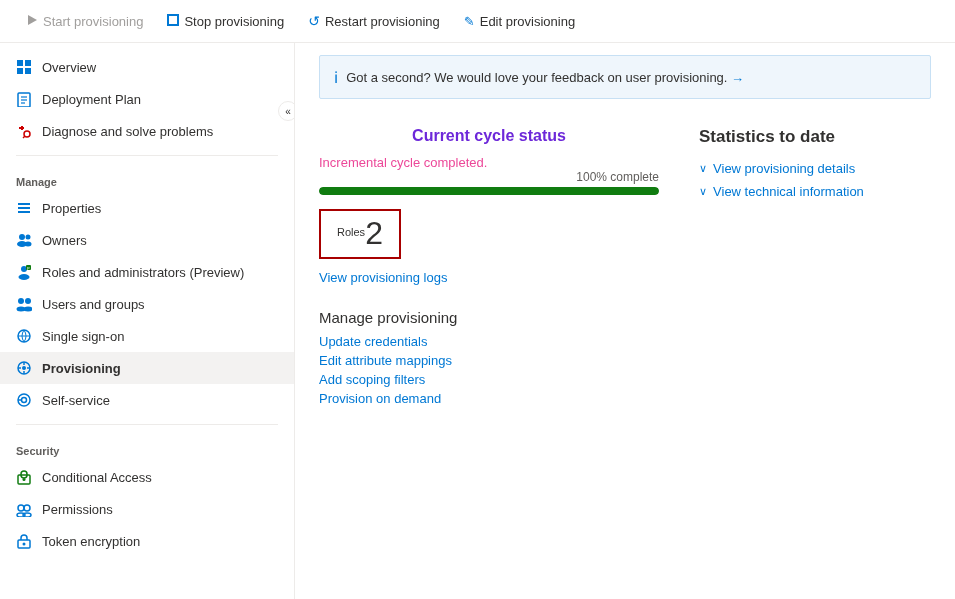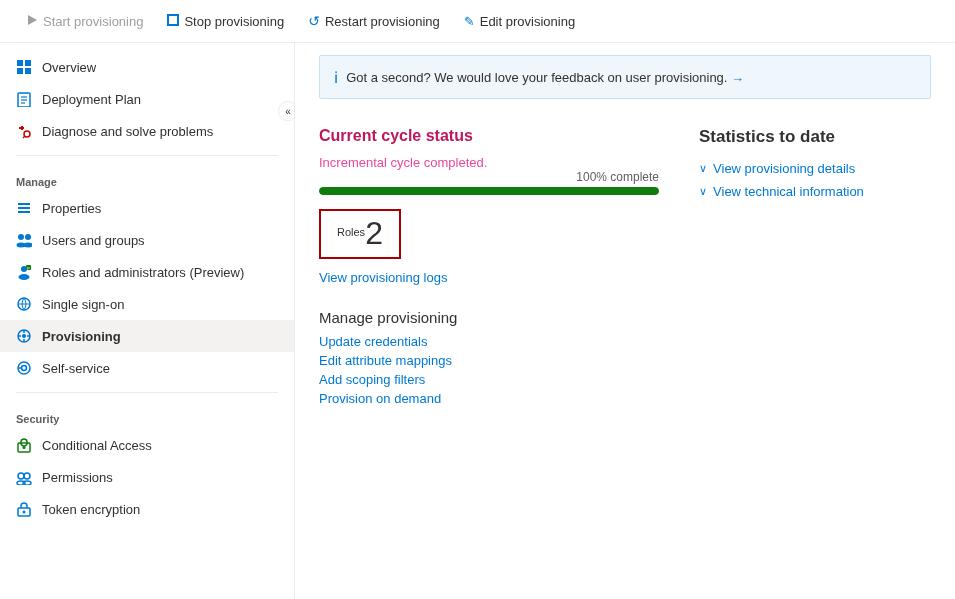--- a/index.html
+++ b/index.html
@@ -130,23 +130,24 @@
       gap: 40px;
       margin-top: 8px;
     }
 
     .left-col { flex: 1; }
     .right-col { flex: 1; }
 
     .section-title {
       font-size: 16px;
       font-weight: 600;
-      color: #be185d;
+      color: #6d28d9;
       margin-bottom: 10px;
       margin-top: 16px;
+      text-align: center;
     }
 
     .cycle-status-text {
       font-size: 13px;
       color: #ec4899;
       margin-bottom: 0;
     }
 
     .progress-label {
       text-align: right;
@@ -316,38 +317,49 @@
             <line x1="2" y1="4" x2="14" y2="4" stroke="#0078d4" stroke-width="2"></line>
             <line x1="2" y1="8" x2="14" y2="8" stroke="#0078d4" stroke-width="2"></line>
             <line x1="2" y1="12" x2="14" y2="12" stroke="#0078d4" stroke-width="2"></line>
           </svg>
       </span>
       <span>Properties</span>
     </div>
     <div class="sidebar-item">
       <span class="sidebar-icon">
         <svg width="16" height="16" viewBox="0 0 16 16">
+            <circle cx="6" cy="5" r="3" fill="#0078d4"></circle>
+            <ellipse cx="6" cy="12" rx="5" ry="3" fill="#0078d4"></ellipse>
+            <circle cx="12" cy="5" r="2.5" fill="#0078d4"></circle>
+            <ellipse cx="12" cy="12" rx="3.5" ry="2.5" fill="#0078d4"></ellipse>
+          </svg>
+      </span>
+      <span>Owners</span>
+    </div>
+    <div class="sidebar-item">
+      <span class="sidebar-icon">
+        <svg width="16" height="16" viewBox="0 0 16 16">
+            <circle cx="8" cy="5" r="3" fill="#0078d4"></circle>
+            <ellipse cx="8" cy="13" rx="5.5" ry="3" fill="#0078d4"></ellipse>
+            <rect x="10" y="1" width="5" height="5" rx="1" fill="#107c10"></rect>
+            <text x="11" y="5.5" font-size="4" fill="#fff">P</text>
+          </svg>
+      </span>
+      <span>Roles and administrators (Preview)</span>
+    </div>
+    <div class="sidebar-item">
+      <span class="sidebar-icon">
+        <svg width="16" height="16" viewBox="0 0 16 16">
             <circle cx="5" cy="5" r="3" fill="#0078d4"></circle>
             <ellipse cx="5" cy="13" rx="4.5" ry="2.5" fill="#0078d4"></ellipse>
             <circle cx="12" cy="5" r="3" fill="#0078d4"></circle>
             <ellipse cx="12" cy="13" rx="4.5" ry="2.5" fill="#0078d4"></ellipse>
           </svg>
       </span>
       <span>Users and groups</span>
-    </div>
-    <div class="sidebar-item">
-      <span class="sidebar-icon">
-        <svg width="16" height="16" viewBox="0 0 16 16">
-            <circle cx="8" cy="5" r="3" fill="#0078d4"></circle>
-            <ellipse cx="8" cy="13" rx="5.5" ry="3" fill="#0078d4"></ellipse>
-            <rect x="10" y="1" width="5" height="5" rx="1" fill="#107c10"></rect>
-            <text x="11" y="5.5" font-size="4" fill="#fff">P</text>
-          </svg>
-      </span>
-      <span>Roles and administrators (Preview)</span>
     </div>
     <div class="sidebar-item">
       <span class="sidebar-icon">
         <svg width="16" height="16" viewBox="0 0 16 16">
             <circle cx="8" cy="8" r="6" fill="none" stroke="#0078d4" stroke-width="1.5"></circle>
             <path d="M8 2 Q12 8 8 14" fill="none" stroke="#0078d4" stroke-width="1"></path>
             <path d="M8 2 Q4 8 8 14" fill="none" stroke="#0078d4" stroke-width="1"></path>
             <line x1="2" y1="8" x2="14" y2="8" stroke="#0078d4" stroke-width="1"></line>
           </svg>
       </span>

